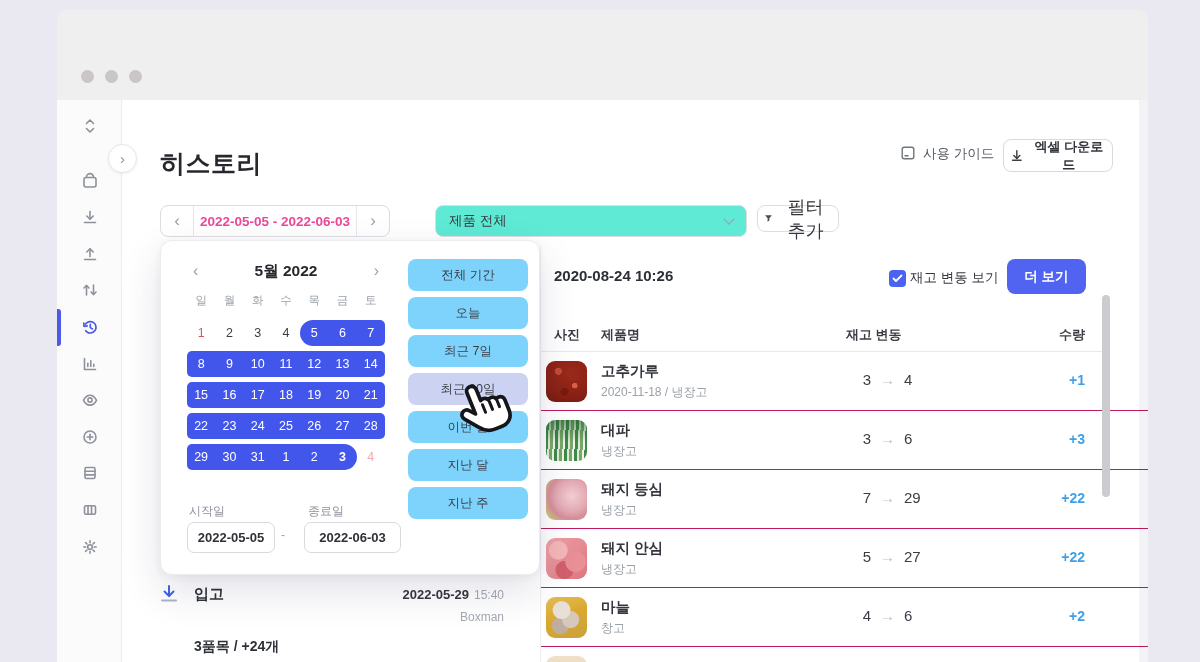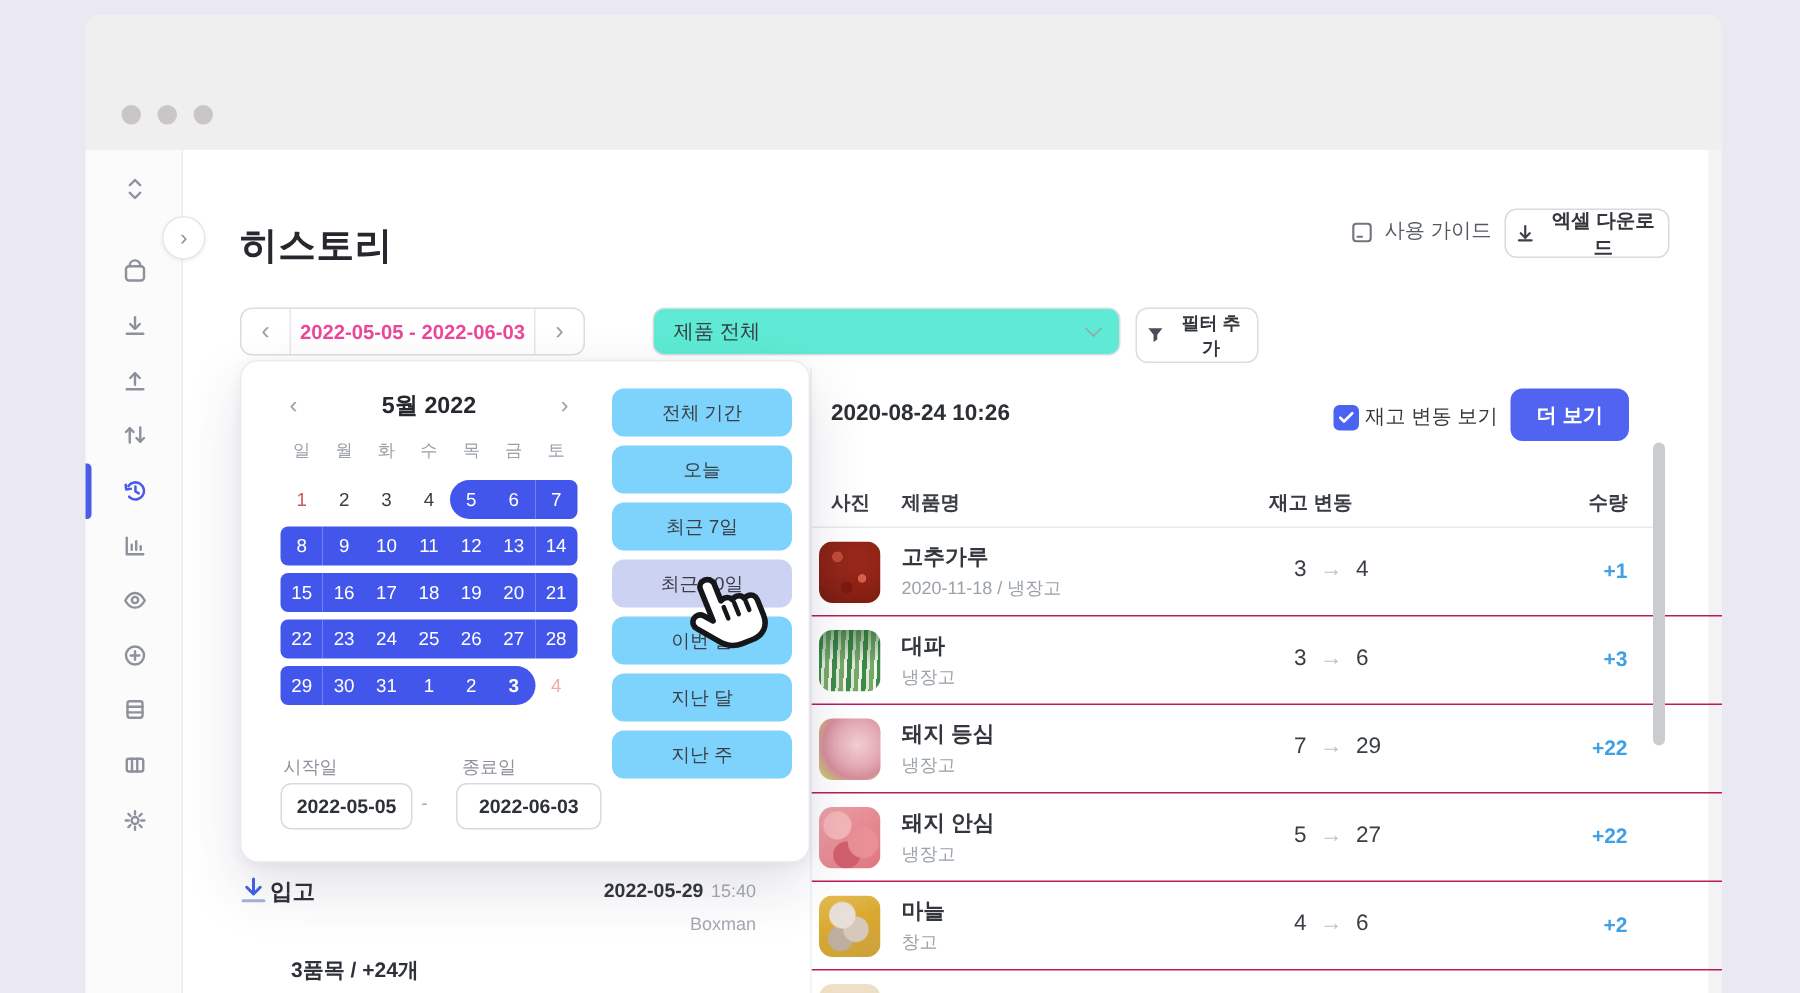--- a/index.html
+++ b/index.html
@@ -19,35 +19,35 @@
   .side-item{position:absolute;left:23px;width:20px;height:20px;display:flex;align-items:center;justify-content:center}
   .active-bar{position:absolute;left:0;top:209px;width:4px;height:37px;background:#4c5be4;border-radius:0 3px 3px 0}
   .expand{position:absolute;left:51px;top:44px;width:29px;height:29px;border-radius:50%;background:#fff;
     border:1px solid #e7e7ea;box-shadow:0 1px 3px rgba(0,0,0,.07);color:#8d919b;font-size:15px;
     display:flex;align-items:center;justify-content:center;z-index:4;padding:0}
 
   .main{flex:1;background:#fff;position:relative;overflow:hidden}
   .right-track{position:absolute;right:0;top:0;bottom:0;width:9px;background:#f3f3f5}
 
   .page-title{position:absolute;left:38px;top:30px;font-size:25px;font-weight:700;color:#26282d;letter-spacing:.5px}
-  .guide{position:absolute;left:778px;top:45px;display:flex;align-items:flex-end;gap:7px;color:#555a61;font-size:13.5px}
+  .guide{position:absolute;left:778px;top:45px;display:flex;align-items:flex-start;gap:7px;color:#555a61;font-size:13.5px}
   .excel-btn{position:absolute;left:881px;top:39px;width:110px;height:33px;border:1px solid #d9d9de;border-radius:8px;
     background:#fff;display:flex;align-items:center;justify-content:center;gap:8px;font-size:13px;font-weight:600;color:#33363c}
 
   .range-ctl{position:absolute;left:38px;top:105px;width:230px;height:32px;border:1px solid #dcdce1;border-radius:8px;display:flex;background:#fff}
   .range-prev,.range-next{width:33px;display:flex;align-items:center;justify-content:center;color:#9a9fa8;font-size:17px;border:none;background:none}
   .range-prev{border-right:1px solid #e7e7ea}.range-next{border-left:1px solid #e7e7ea}
   .range-label{flex:1;display:flex;align-items:center;justify-content:center;font-size:13.5px;font-weight:600;color:#ec4899}
 
   .product-dd{position:absolute;left:313px;top:105px;width:312px;height:32px;border:1px solid #dcdce1;border-radius:8px;
     display:flex;align-items:center;padding:0 13px;font-size:13.5px;color:#3a3d44;background:#5eead4}
   .chev{width:8px;height:8px;border-right:1.6px solid #9aa0a8;border-bottom:1.6px solid #9aa0a8;
     transform:rotate(45deg);margin-left:auto;margin-top:-4px}
-  .filter-btn{position:absolute;left:635px;top:105px;width:82px;height:37px;border:1px solid #dcdce1;border-radius:8px;
-    background:#fff;display:flex;align-items:center;justify-content:center;gap:6px;font-size:12px;font-weight:700;color:#33363c}
+  .filter-btn{position:absolute;left:635px;top:105px;width:82px;height:27px;border:1px solid #dcdce1;border-radius:8px;
+    background:#fff;display:flex;align-items:center;justify-content:center;gap:6px;font-size:18px;font-weight:400;color:#33363c}
 
   
   .detail{position:absolute;left:418px;top:145px;width:608px;bottom:0;border-left:1px solid #efeff2}
   .dt-time{position:absolute;left:13px;top:22px;font-size:15px;font-weight:700;color:#2c2f35}
   .dt-check{position:absolute;left:348px;top:24px;display:flex;align-items:center;gap:4px}
   .checkbox{width:17px;height:17px;border-radius:4px;background:#4a63f2;display:flex;align-items:center;justify-content:center;flex:none}
   .dt-check-label{font-size:13.5px;color:#33363c}
   .more-btn{position:absolute;left:466px;top:14px;width:79px;height:35px;background:#5163f1;border:none;color:#fff;
     border-radius:8px;font-size:13.5px;font-weight:600;display:flex;align-items:center;justify-content:center}
   .thead{position:absolute;left:0;top:73px;right:39px;height:34px;border-bottom:1px solid #e9e9ec;
@@ -68,21 +68,21 @@
   .img-pepper{background:radial-gradient(circle at 30% 25%,#c24a38 0 8%,transparent 9%),radial-gradient(circle at 70% 60%,#d8604a 0 7%,transparent 8%),radial-gradient(circle at 45% 75%,#7c1a10 0 10%,transparent 11%),radial-gradient(circle at 60% 30%,#9c2a1c,#8a2114 60%,#701a0f)}
   .img-scallion{background:linear-gradient(180deg,rgba(35,95,45,.55),rgba(255,255,255,0) 55%),repeating-linear-gradient(93deg,#3e8a48 0 3px,#dfead8 3px 5px,#78a868 5px 8px,#f2f5ec 8px 10px)}
   .img-pork-loin{background:radial-gradient(circle at 62% 42%,#f2cfd4,#e3a9b2 45%,#d58d9a 65%,#c9cf6e 92%)}
   .img-pork-tender{background:radial-gradient(circle at 30% 30%,#f4b6b8 0 22%,transparent 24%),radial-gradient(circle at 72% 58%,#e98f96 0 26%,transparent 28%),radial-gradient(circle at 45% 78%,#d2606c 0 22%,transparent 24%),linear-gradient(135deg,#efa3a8,#dd7580)}
   .img-garlic{background:radial-gradient(circle at 38% 32%,#e8e0d6 0 22%,transparent 25%),radial-gradient(circle at 60% 55%,#d6c9bc 0 24%,transparent 27%),radial-gradient(circle at 35% 70%,#bfae9f 0 20%,transparent 23%),linear-gradient(160deg,#e3b94d 10%,#d9a830 45%,#caa13c)}
   .img-partial{background:linear-gradient(180deg,#efe0c8,#e7d3b4)}
 
   
   .entry{position:absolute;left:36px;top:483px;width:346px}
   .entry-row1{display:flex;align-items:flex-start}
-  .entry-type{font-size:15px;font-weight:700;color:#2e3137;margin-top:2px}
+  .entry-type{margin-left:14px;font-size:15px;font-weight:700;color:#2e3137;margin-top:2px}
   .entry-right{margin-left:auto;text-align:right;line-height:1.4}
   .entry-date{font-size:13px;font-weight:700;color:#33363c}
   .entry-time{font-size:12px;color:#a4a9b1;font-weight:400;margin-left:5px}
   .entry-user{font-size:12px;color:#a4a9b1}
   .entry-summary{margin:10px 0 0 36px;font-size:14px;font-weight:700;color:#2e3137}
 
   
   .popup{position:absolute;left:38px;top:140px;width:380px;height:335px;background:#fff;border:1px solid #ececf0;
     border-radius:12px;box-shadow:0 16px 40px rgba(50,50,90,.14),0 2px 8px rgba(50,50,90,.06);z-index:6}
   .cal-head{position:absolute;left:26px;top:16px;width:198px;height:28px}

